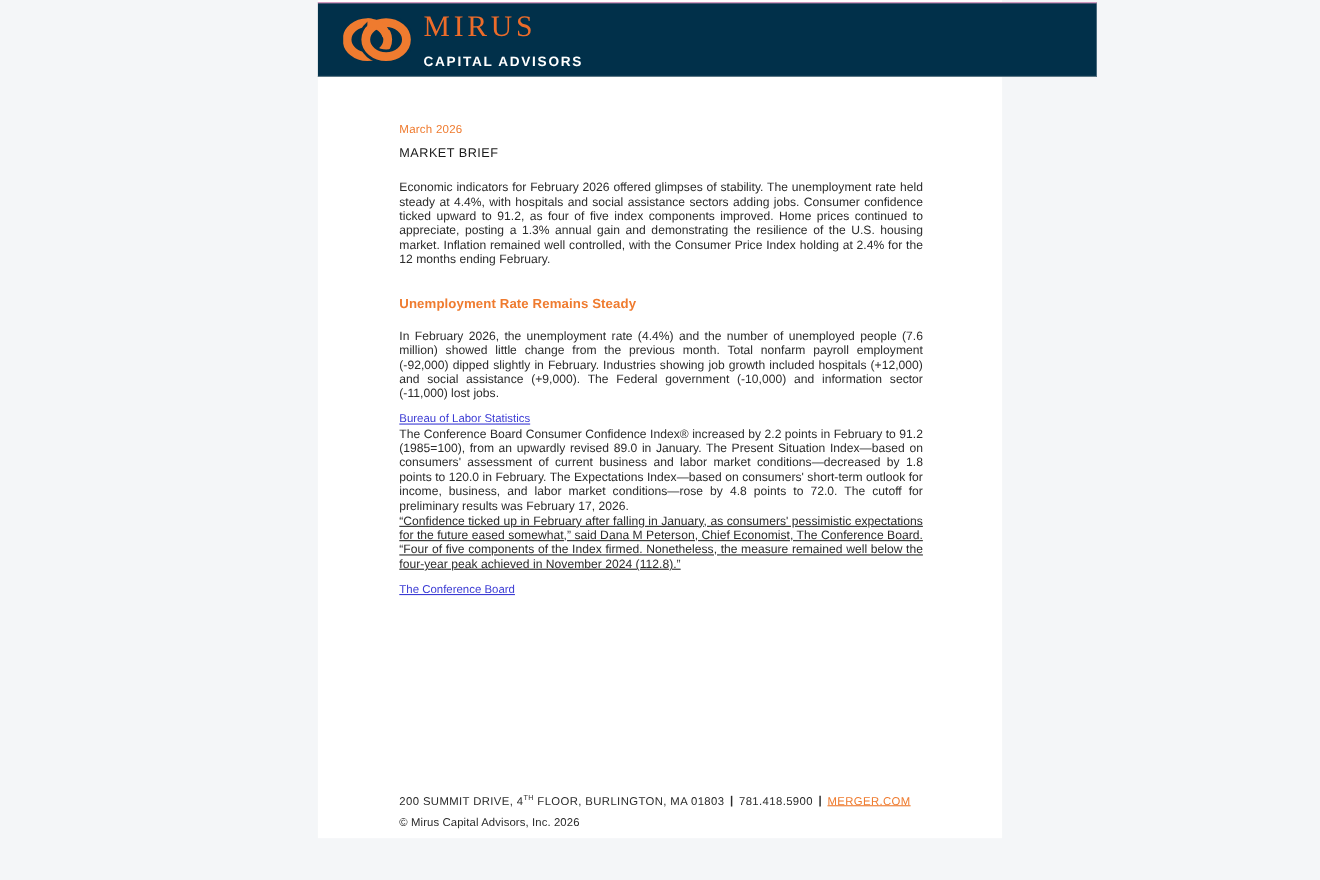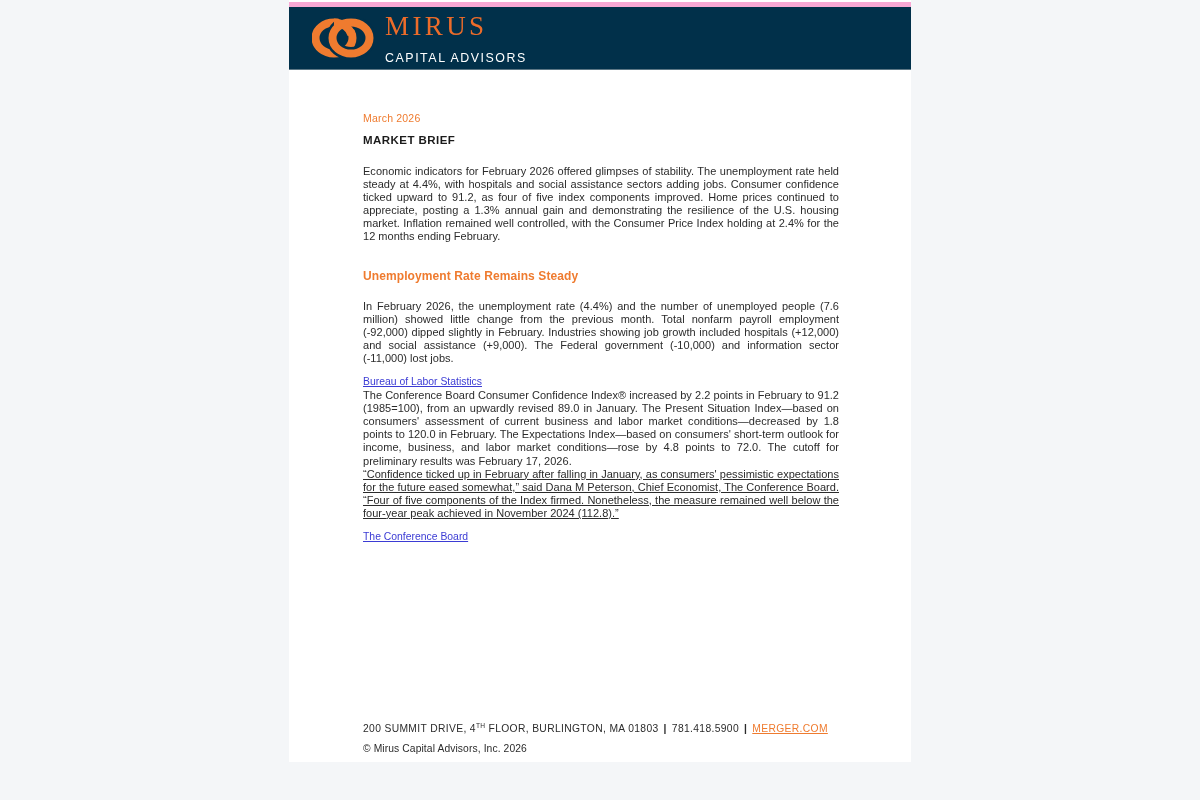--- a/index.html
+++ b/index.html
@@ -21,27 +21,27 @@
     width: 622px;
     height: 762px;
     background: #ffffff;
   }
 
   
   .banner {
     position: absolute;
     left: 0;
     top: 2px;
-    width: 622px;
+    width: 708px;
     height: 68px;
     background: #01304a;
     display: flex;
     align-items: center;
     box-sizing: border-box;
-    border-top: 5px solid #f9a8d4;
+    border-top: 1px solid #f9a8d4;
     border-bottom: 1px solid #5d7785;
   }
 
   .logo-lockup {
     display: flex;
     align-items: center;
     margin-left: 23px;
   }
 
   .logo-mark {
@@ -58,21 +58,21 @@
     font-family: "Liberation Serif", serif;
     font-size: 27px;
     letter-spacing: 3.4px;
     color: #ec6c2a;
     display: block;
     line-height: 1.04;
   }
   .wordmark-bottom {
     font-family: "Liberation Sans", sans-serif;
     font-size: 12.4px;
-    font-weight: normal;
+    font-weight: bold;
     letter-spacing: 1.55px;
     color: #ffffff;
     display: block;
     margin-top: 12px;
   }
 
   .banner-title {
     margin-left: auto;
     margin-right: 33px;
     color: #ffffff;
@@ -94,21 +94,21 @@
     text-align: left;
     color: #ef7b2f;
     font-size: 10.5px;
     letter-spacing: 0.2px;
     margin-bottom: 10px;
   }
 
   .brief-label {
     color: #1b1b1b;
     font-size: 11.5px;
-    font-weight: bold;
+    font-weight: normal;
     letter-spacing: 0.45px;
     margin-bottom: 19px;
   }
 
   p.body-text {
     margin: 0 0 0 0;
     font-size: 11px;
     line-height: 13.1px;
     color: #2b2b2b;
     text-align: justify;

